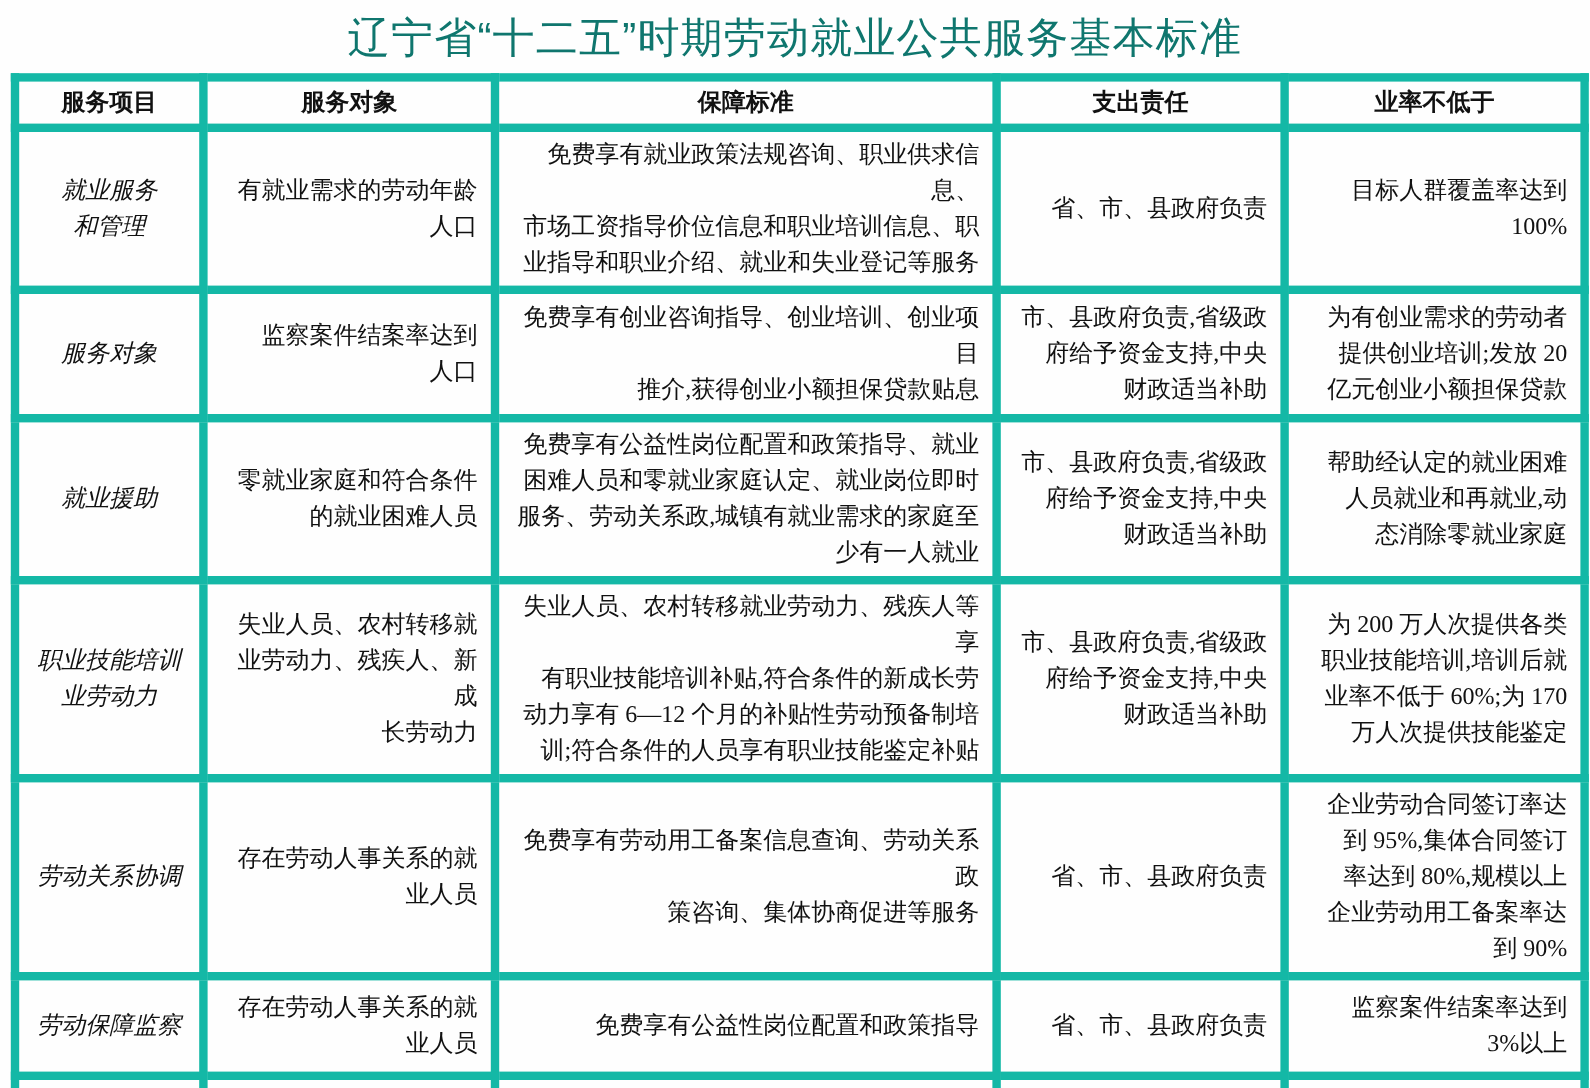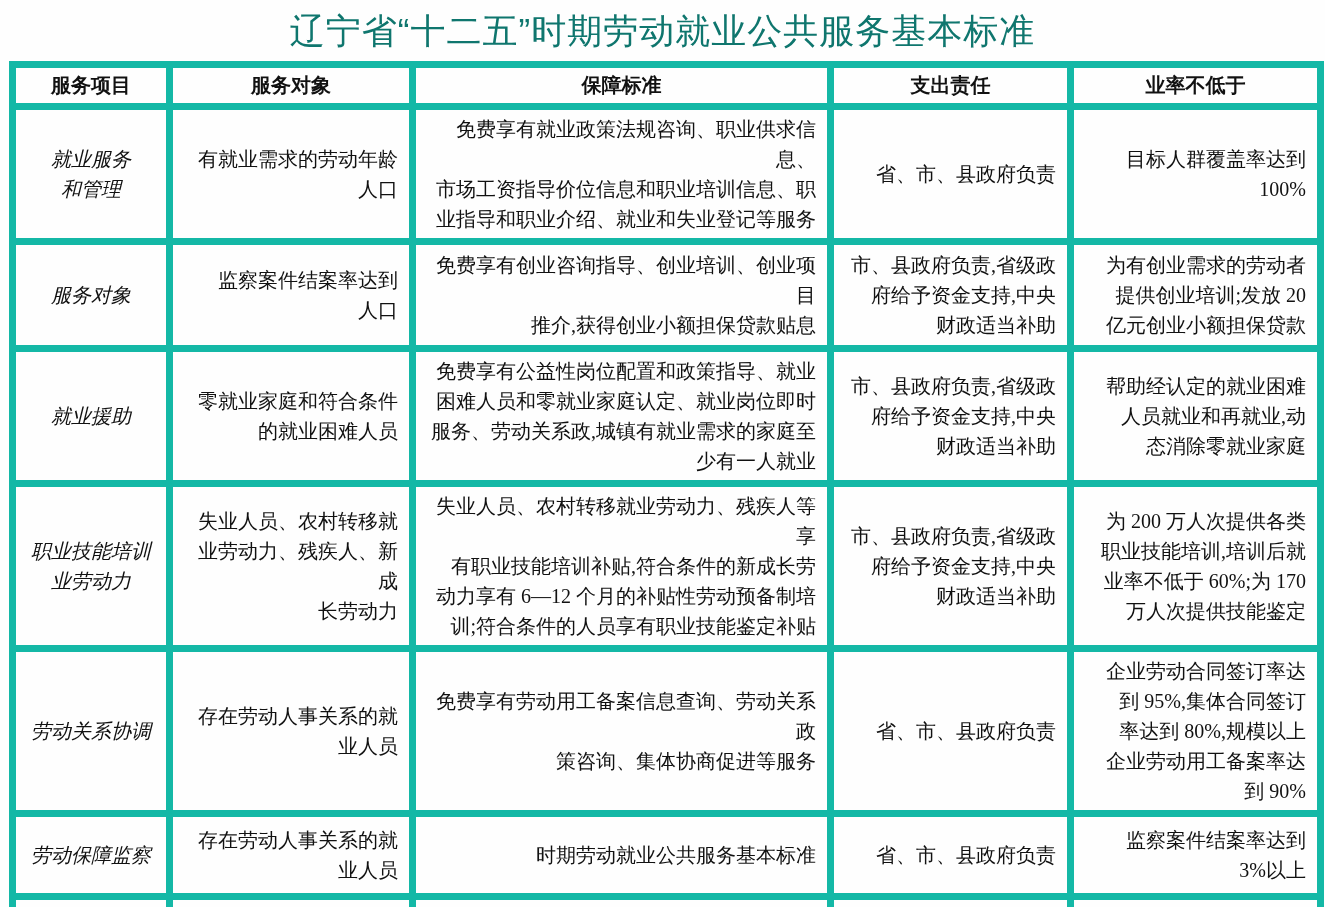--- a/index.html
+++ b/index.html
@@ -168,21 +168,21 @@
         <td class="col-coverage">企业劳动合同签订率达
 到 95%,集体合同签订
 率达到 80%,规模以上
 企业劳动用工备案率达
 到 90%</td>
       </tr>
       <tr class="body-row">
         <td class="col-item">劳动保障监察</td>
         <td class="col-target">存在劳动人事关系的就
 业人员</td>
-        <td class="col-standard">时期劳动就业公共服务基本标准</td>
+        <td class="col-standard">免费享有公益性岗位配置和政策指导</td>
         <td class="col-resp">省、市、县政府负责</td>
         <td class="col-coverage">监察案件结案率达到
 3%以上</td>
       </tr>
       <tr class="body-row">
         <td class="col-item">劳动人事争议
 调解仲裁</td>
         <td class="col-target">存在劳动人事关系的就
 业人员</td>
         <td class="col-standard">免费享有劳动人事争议调解和仲裁服务</td>

